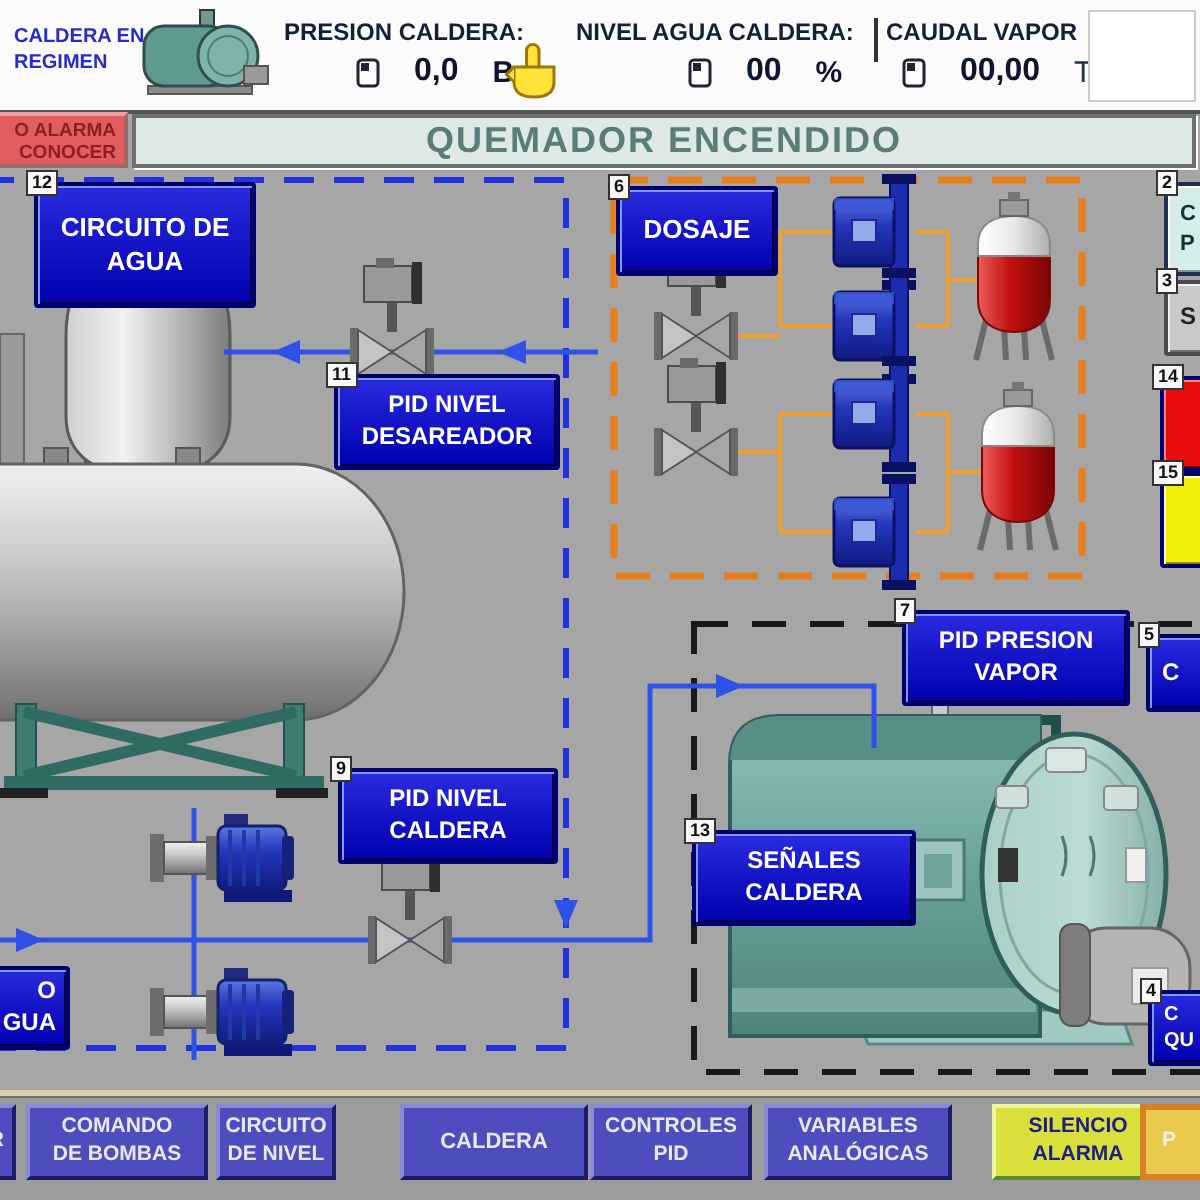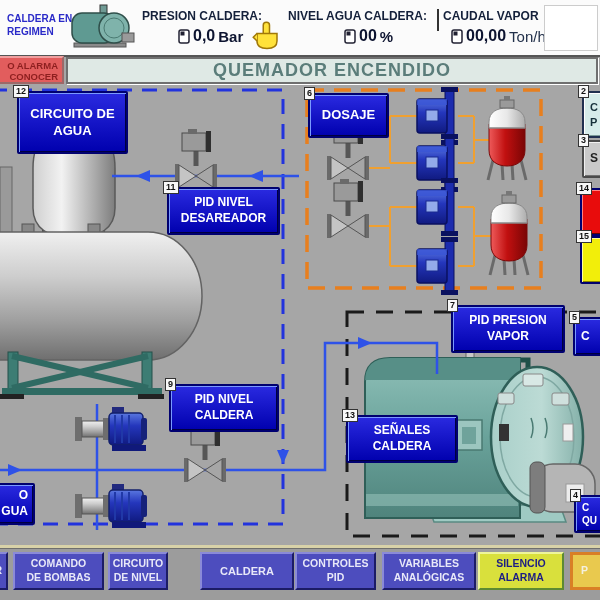--- a/index.html
+++ b/index.html
@@ -4,21 +4,21 @@
 <style>
   html,body{margin:0;padding:0;background:#707070;font-family:"Liberation Sans",sans-serif;}
   .screen{position:relative;width:600px;height:600px;overflow:hidden;background:#a6a6a6;}
 
   
   .header{position:absolute;left:0;top:0;width:600px;height:55px;background:#fbfbfb;border-bottom:2px solid #555;z-index:10;}
   .status-txt{position:absolute;left:7px;top:13px;width:70px;color:#2a2ac8;font-size:10px;font-weight:bold;line-height:1.25;}
   .hboiler{position:absolute;left:70px;top:3px;}
   .hfield{position:absolute;top:0;height:55px;}
   .hlabel{position:absolute;top:9px;left:0;font-size:12px;font-weight:bold;color:#14203a;white-space:nowrap;}
-  .hvalrow{position:absolute;top:27px;display:flex;align-items:center;gap:3px;white-space:nowrap;}
+  .hvalrow{position:absolute;top:27px;display:flex;align-items:center;gap:17px;white-space:nowrap;}
   .hvalue{font-size:16px;font-weight:bold;color:#0d1430;}
   .hunit{font-size:15px;color:#22304a;}
   .hunit.bold{font-weight:bold;color:#0d1430;}
   .vicon{display:inline-block;}
   .hdivider{position:absolute;left:437px;top:9px;width:0;height:22px;border-left:2px solid #333;}
   .hpanel{position:absolute;left:544px;top:5px;width:52px;height:44px;background:#fff;border:1px solid #ccc;}
   .hand{position:absolute;left:252px;top:21px;}
 
   
   .ack-btn{position:absolute;left:-28px;top:56px;width:92px;height:28px;background:#e25d5d;border:2px outset #f0a0a0;z-index:12;
@@ -401,21 +401,21 @@
       <span>CALDERA</span>
     </div>
     <div class="nav-btn" style="left:295px;width:81px;">
       <span>CONTROLES</span>
       <span>PID</span>
     </div>
     <div class="nav-btn" style="left:382px;width:94px;">
       <span>VARIABLES</span>
       <span>ANALÓGICAS</span>
     </div>
-    <div class="nav-btn yellowgreen" style="left:478px;width:86px;">
+    <div class="nav-btn yellowgreen" style="left:496px;width:86px;">
       <span>SILENCIO</span>
       <span>ALARMA</span>
     </div>
     <div class="nav-btn orange alignleft" style="left:570px;width:56px;align-items:flex-start;padding-left:8px;">
       <span>P</span>
     </div>
   </div>
 
 </div>
 

